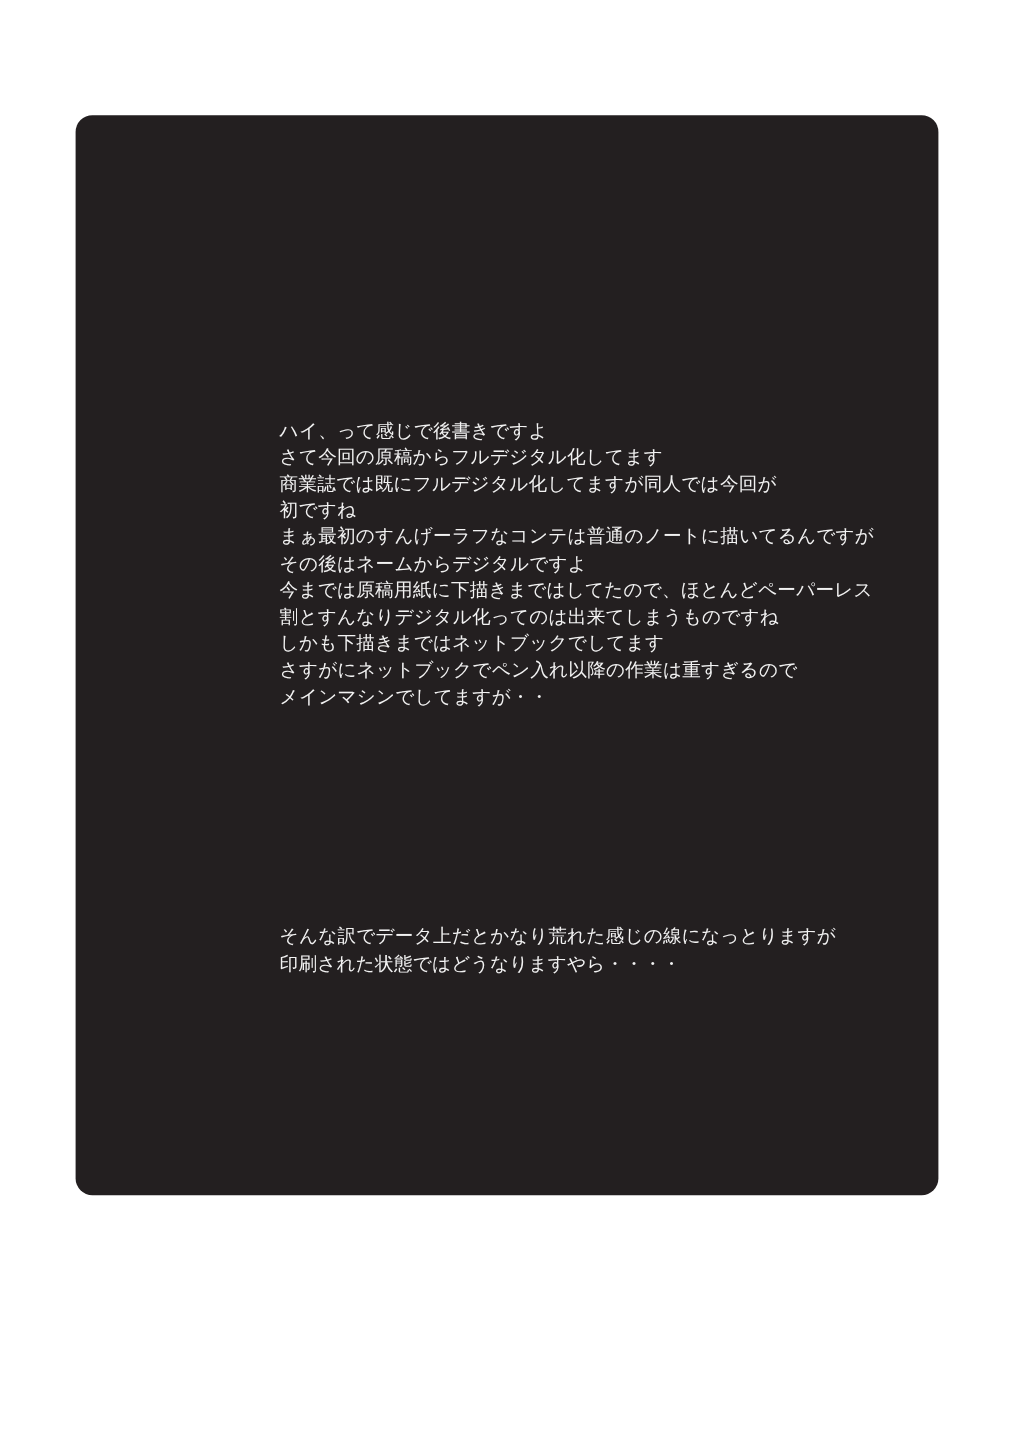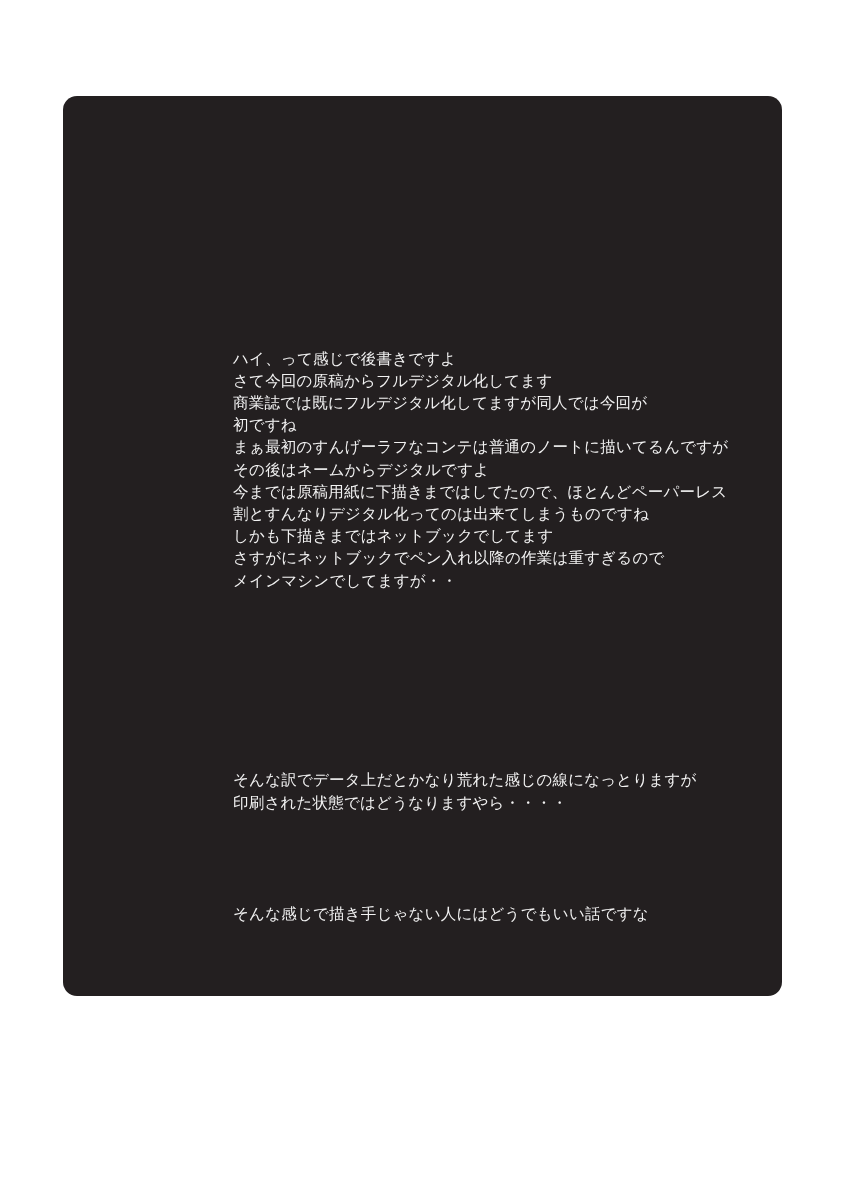--- a/index.html
+++ b/index.html
@@ -71,21 +71,20 @@
 しかも下描きまではネットブックでしてます
 さすがにネットブックでペン入れ以降の作業は重すぎるので
 メインマシンでしてますが・・</p>
 
       <div class="spacer-lg"></div>
 
 
       <p class="para">そんな訳でデータ上だとかなり荒れた感じの線になっとりますが
 印刷された状態ではどうなりますやら・・・・</p>
 
-      <p class="para">そんな感じで描き手じゃない人にはどうでもいい話ですな</p>
 
       
 
       
 
       
 
     </div>
 
   </div>

